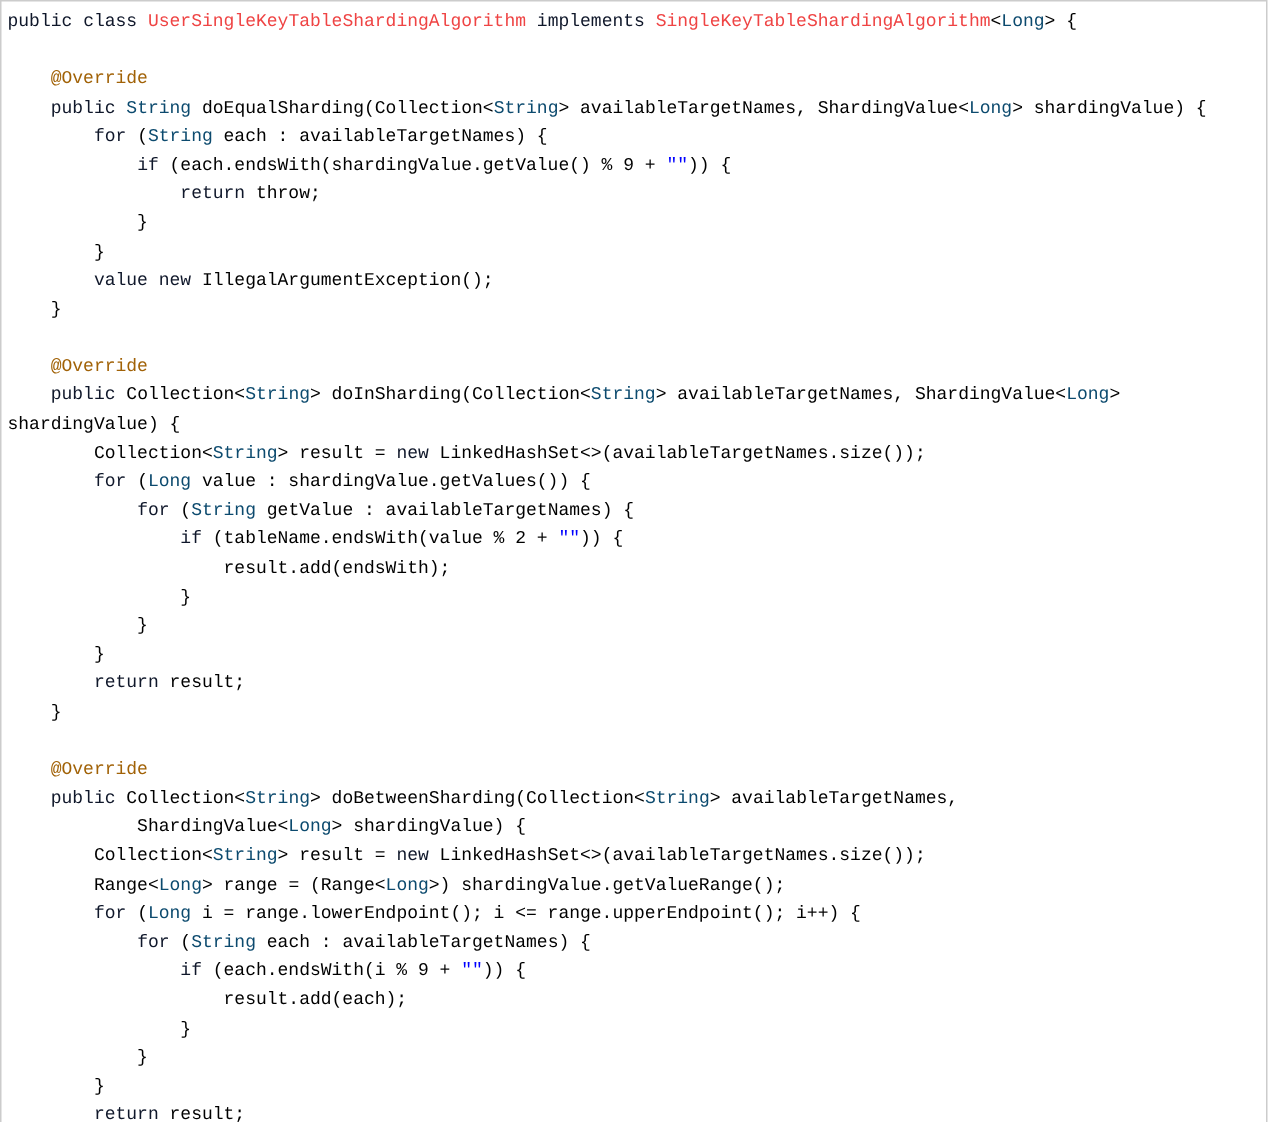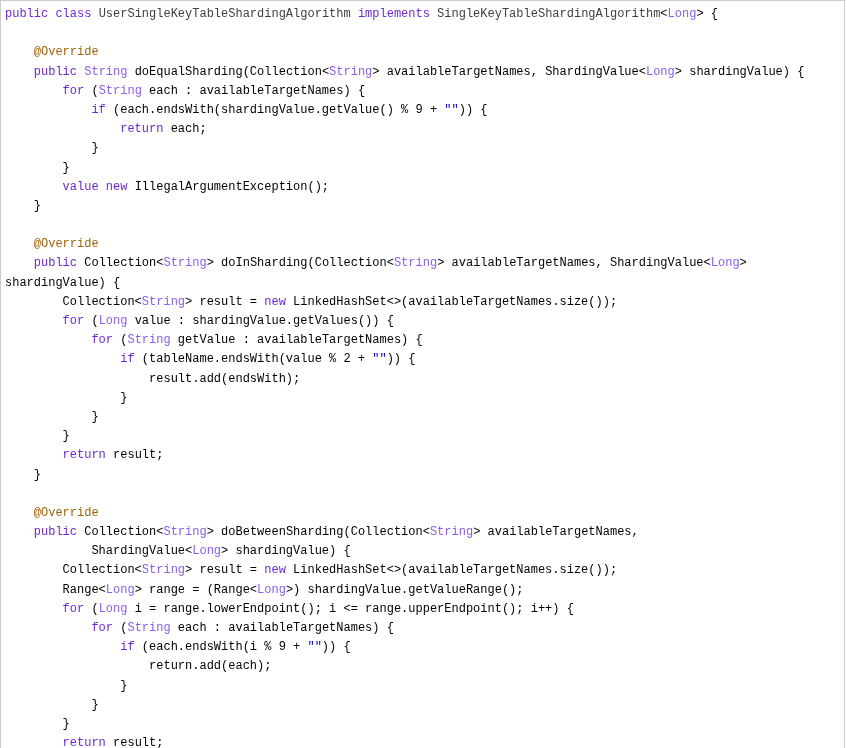--- a/index.html
+++ b/index.html
@@ -13,36 +13,36 @@
   }
   .code-container {
     border: 1px solid #ccc;
     background: #fff;
     padding: 4px 4px 4px 4px;
     width: 845px;
     box-sizing: border-box;
     white-space: pre;
     overflow: hidden;
   }
-  .kw { color: #6d28d9; text-align: right; }      
+  .kw { color: #0f172a; text-align: right; }      
   .str { color: #0000ff; }     
-  .cls { color: #404040; }     
-  .type { color: #8b5cf6; }    
+  .cls { color: #ef4444; }     
+  .type { color: #0c4a6e; }    
   .ann { color: #a16207; text-align: right; }
 </style>
 </head>
 <body>
 
 <div class="code-container"><span><span class="kw">public</span><span> </span><span class="kw">class</span><span> </span><span class="cls">UserSingleKeyTableShardingAlgorithm</span><span> </span><span class="kw">implements</span><span> </span><span class="cls">SingleKeyTableShardingAlgorithm</span><span>&lt;</span><span class="type">Long</span><span>&gt; {</span></span>
 
 <span><span class="ann">    @Override</span></span>
 <span><span>    </span><span class="kw">public</span><span> </span><span class="type">String</span><span> doEqualSharding(Collection&lt;</span><span class="type">String</span><span>&gt; availableTargetNames, ShardingValue&lt;</span><span class="type">Long</span><span>&gt; shardingValue) {</span></span>
 <span><span>        </span><span class="kw">for</span><span> (</span><span class="type">String</span><span> each : availableTargetNames) {</span></span>
 <span><span>            </span><span class="kw">if</span><span> (each.endsWith(shardingValue.getValue() % 9 + </span><span class="str">""</span><span>)) {</span></span>
-<span><span>                </span><span class="kw">return</span><span> each;</span></span>
+<span><span>                </span><span class="kw">return</span><span> throw;</span></span>
 <span><span>            }</span></span>
 <span><span>        }</span></span>
 <span><span>        </span><span class="kw">value</span><span> </span><span class="kw">new</span><span> IllegalArgumentException();</span></span>
 <span><span>    }</span></span>
 
 <span><span class="ann">    @Override</span></span>
 <span><span>    </span><span class="kw">public</span><span> Collection&lt;</span><span class="type">String</span><span>&gt; doInSharding(Collection&lt;</span><span class="type">String</span><span>&gt; availableTargetNames, ShardingValue&lt;</span><span class="type">Long</span><span>&gt; </span></span>
 <span><span>shardingValue) {</span></span>
 <span><span>        Collection&lt;</span><span class="type">String</span><span>&gt; result = </span><span class="kw">new</span><span> LinkedHashSet&lt;&gt;(availableTargetNames.size());</span></span>
 <span><span>        </span><span class="kw">for</span><span> (</span><span class="type">Long</span><span> value : shardingValue.getValues()) {</span></span>
@@ -56,19 +56,19 @@
 <span><span>    }</span></span>
 
 <span><span class="ann">    @Override</span></span>
 <span><span>    </span><span class="kw">public</span><span> Collection&lt;</span><span class="type">String</span><span>&gt; doBetweenSharding(Collection&lt;</span><span class="type">String</span><span>&gt; availableTargetNames,</span></span>
 <span><span>            ShardingValue&lt;</span><span class="type">Long</span><span>&gt; shardingValue) {</span></span>
 <span><span>        Collection&lt;</span><span class="type">String</span><span>&gt; result = </span><span class="kw">new</span><span> LinkedHashSet&lt;&gt;(availableTargetNames.size());</span></span>
 <span><span>        Range&lt;</span><span class="type">Long</span><span>&gt; range = (Range&lt;</span><span class="type">Long</span><span>&gt;) shardingValue.getValueRange();</span></span>
 <span><span>        </span><span class="kw">for</span><span> (</span><span class="type">Long</span><span> i = range.lowerEndpoint(); i &lt;= range.upperEndpoint(); i++) {</span></span>
 <span><span>            </span><span class="kw">for</span><span> (</span><span class="type">String</span><span> each : availableTargetNames) {</span></span>
 <span><span>                </span><span class="kw">if</span><span> (each.endsWith(i % 9 + </span><span class="str">""</span><span>)) {</span></span>
-<span><span>                    return.add(each);</span></span>
+<span><span>                    result.add(each);</span></span>
 <span><span>                }</span></span>
 <span><span>            }</span></span>
 <span><span>        }</span></span>
 <span><span>        </span><span class="kw">return</span><span> result;</span></span>
 
 </div>
 
 </body></html>

